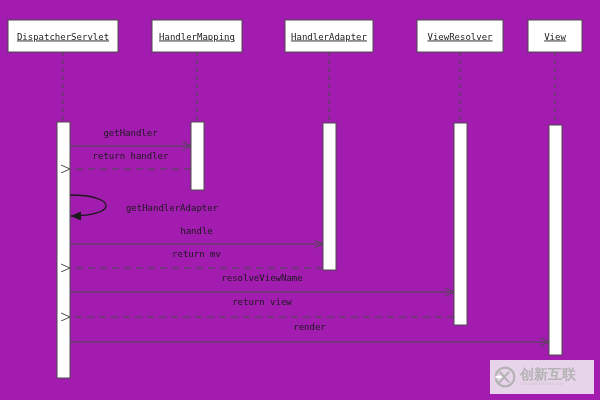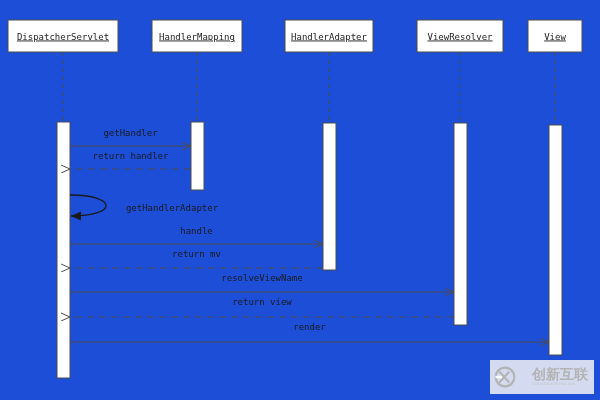--- a/index.html
+++ b/index.html
@@ -4,21 +4,21 @@
 <style>
   html, body {
     margin: 0;
     padding: 0;
     background: #ffffff;
   }
   #canvas {
     position: relative;
     width: 600px;
     height: 400px;
-    background: #1d4ed8;
+    background: #a21caf;
     overflow: hidden;
     font-family: "DejaVu Sans Mono", "Liberation Mono", monospace;
   }
   #diagram-svg {
     position: absolute;
     left: 0;
     top: 0;
     width: 600px;
     height: 400px;
   }
@@ -69,21 +69,21 @@
   
   #watermark {
     position: absolute;
     right: 6px;
     bottom: 6px;
     width: 104px;
     height: 34px;
     background: rgba(245,245,245,0.85);
     display: flex;
     align-items: center;
-    gap: 16px;
+    gap: 4px;
     padding-left: 4px;
     box-sizing: border-box;
   }
   #wm-logo {
     width: 22px;
     height: 22px;
     flex: 0 0 22px;
   }
   #wm-text {
     display: flex;

